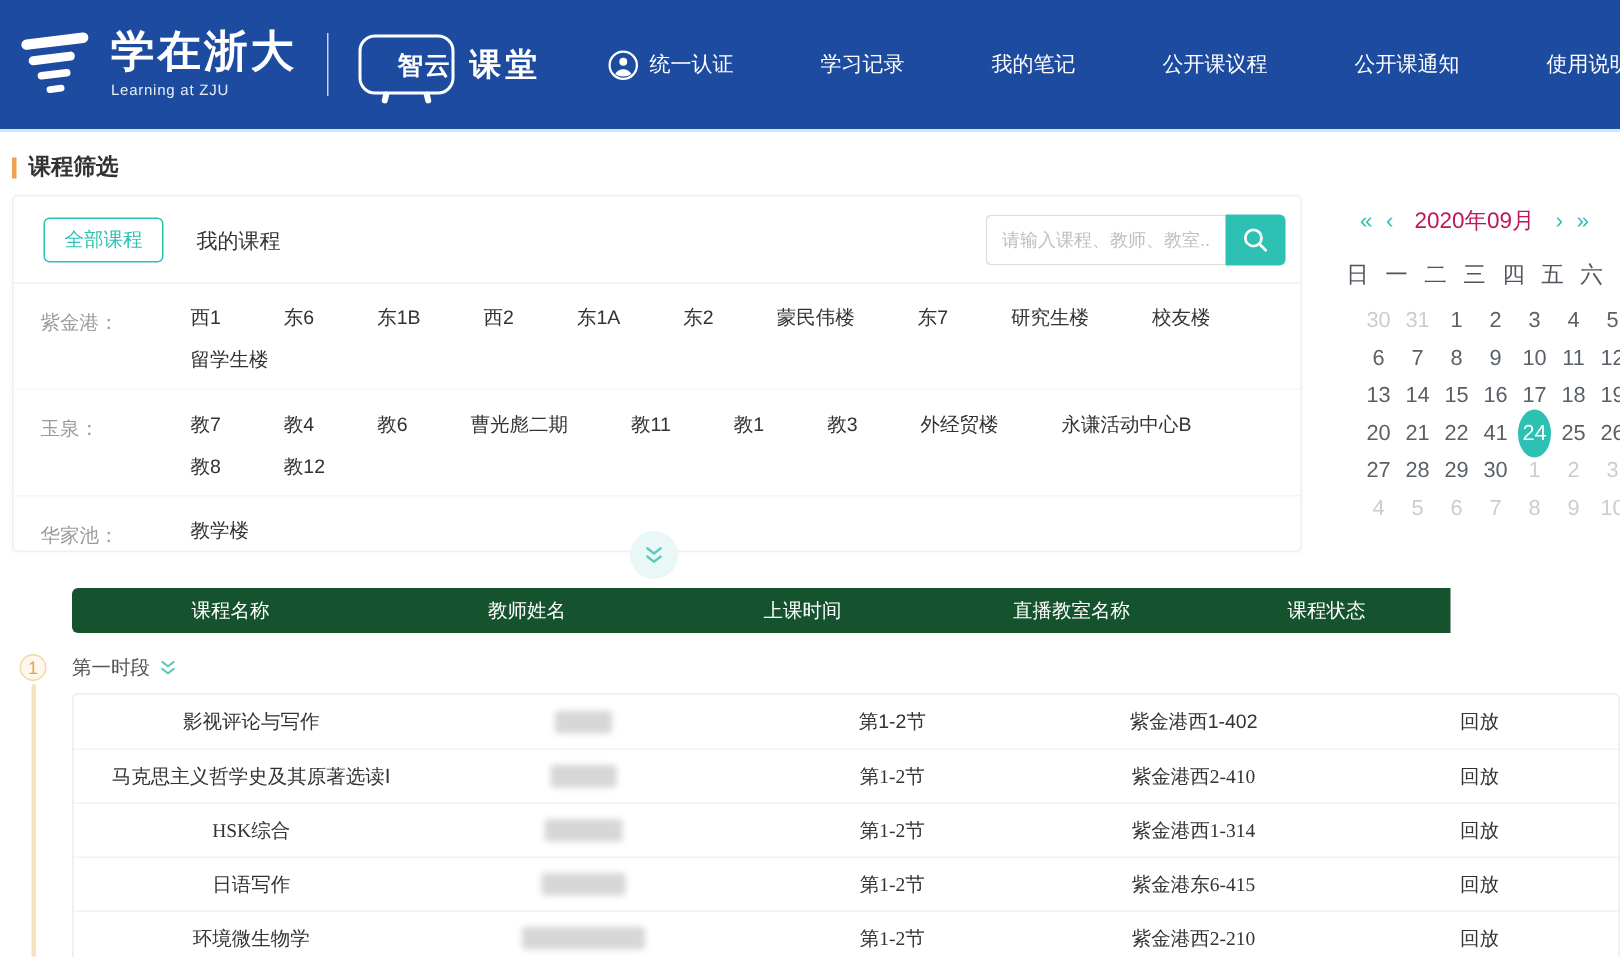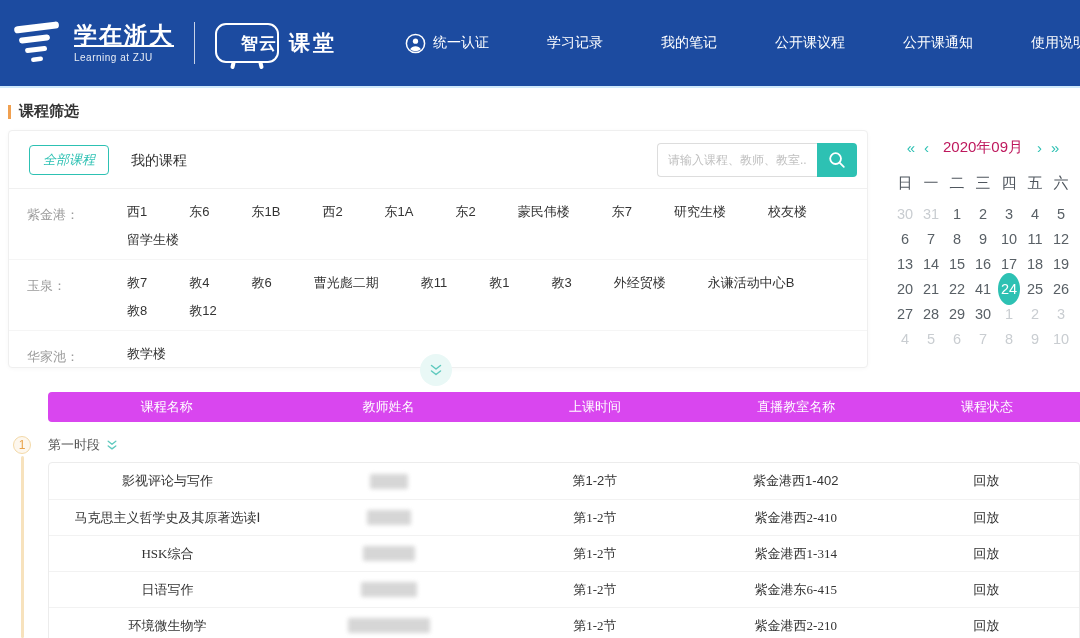--- a/index.html
+++ b/index.html
@@ -6,42 +6,42 @@
   html,body { background:#fff; }
   body { font-family:"Liberation Sans", sans-serif; }
   .page { position:relative; width:1080px; height:638px; overflow:hidden; background:#fff; }
 
   
   .topbar { position:absolute; left:0; top:0; width:1080px; height:86px; background:#1c4ba0; }
   .topbar-strip { position:absolute; left:0; top:86px; width:1080px; height:2px; background:#cfe9fb; }
   .logo-area { position:absolute; left:12px; top:0; height:86px; display:flex; align-items:center; }
   .logo-glyph { width:52px; height:48px; margin-right:10px; }
   .logo-text { color:#fff; line-height:1; }
-  .logo-title { font-size:23px; font-weight:bold; letter-spacing:2px;text-decoration:underline; }
+  .logo-title { font-size:29px; font-weight:bold; letter-spacing:2px; }
   .logo-sub { font-size:10px; margin-top:6px; opacity:.9; letter-spacing:.5px; }
   .logo-divider { width:1px; height:42px; background:rgba(255,255,255,.75); margin:0 20px; }
   .tv-box { width:64px; height:40px; border:2.5px solid #fff; border-radius:11px; display:flex; align-items:center; justify-content:flex-end; position:relative; }
   .tv-box .tv-label { color:#fff; font-size:17px; font-weight:bold; letter-spacing:1px; }
   .tv-leg { position:absolute; bottom:-8px; width:4px; height:8px; background:#fff; border-radius:2px; }
   .tv-leg.l { left:14px; transform:rotate(14deg); }
   .tv-leg.r { right:14px; transform:rotate(-14deg); }
   .tv-suffix { color:#fff; font-size:21px; font-weight:bold; margin-left:10px; letter-spacing:3px; }
 
   .main-nav { position:absolute; left:405px; top:0; height:86px; display:flex; align-items:center; gap:58px; white-space:nowrap; }
   .nav-item { display:flex; align-items:center; gap:7px; color:#fff; font-size:14px; cursor:pointer; }
 
   
   .section-title { position:absolute; left:8px; top:102px; display:flex; align-items:center; }
   .section-title .bar { width:3px; height:14px; background:#f0a050; margin-right:8px; }
   .section-title .txt { font-size:15px; font-weight:bold; color:#333; }
 
   
   .filter-card { position:absolute; left:8px; top:130px; width:860px; height:238px; background:#fff; border:1px solid #efefef; border-radius:4px; box-shadow:0 1px 4px rgba(0,0,0,.03); }
   .filter-top { position:relative; height:58px; border-bottom:1px solid #f0f0f0; }
-  .tab-all { position:absolute; left:20px; top:14px; height:30px; padding:0 13px; background:#fff; border:1px solid #2dc1b3; border-radius:4px; color:#2dc1b3; font-size:13px; cursor:pointer; font-family:inherit;font-style:italic; }
+  .tab-all { position:absolute; left:20px; top:14px; height:30px; padding:0 13px; background:#fff; border:1px solid #2dc1b3; border-radius:4px; color:#2dc1b3; font-size:13px; cursor:pointer; font-family:inherit; }
   .tab-mine { position:absolute; left:122px; top:21px; font-size:14px; color:#333; cursor:pointer; }
   .searchbox { position:absolute; left:648px; top:12px; display:flex; }
   .searchbox input { width:160px; height:34px; border:1px solid #ddd; border-right:none; border-radius:4px 0 0 4px; padding:0 10px; font-size:12px; color:#333; outline:none; font-family:inherit; }
   .searchbox input::placeholder { color:#bfbfbf; }
   .search-btn { width:40px; height:34px; background:#2dc1b3; border:none; border-radius:0 4px 4px 0; display:flex; align-items:center; justify-content:center; cursor:pointer; }
 
   .fgroup { display:flex; padding:9px 0 5px 18px; }
   .fgroup + .fgroup { border-top:1px solid #f5f5f5; }
   .g-label { flex:0 0 100px; font-size:13px; color:#9b9b9b; padding-top:8px; }
   .g-items { flex:1; display:flex; flex-wrap:wrap; align-content:flex-start; padding-right:8px; }
@@ -49,28 +49,28 @@
 
   .expand-btn { position:absolute; left:420px; top:354px; width:32px; height:32px; border-radius:50%; background:#e9f8f6; display:flex; align-items:center; justify-content:center; cursor:pointer; z-index:3; }
 
   
   .calendar { position:absolute; left:886px; top:132px; width:194px; }
   .cal-head { display:flex; align-items:center; justify-content:center; gap:7px; height:30px; }
   .cal-arrow { color:#2dc1b3; font-size:15px; cursor:pointer; line-height:1; padding:0 1px; }
   .cal-month { color:#be185d; font-size:15px; margin:0 6px; cursor:pointer; }
   .cal-week { display:grid; grid-template-columns:repeat(7,26px); margin-top:12px; margin-left:6px; }
   .cal-week span { text-align:center; font-size:15px; color:#4f565e; }
-  .cal-days { display:grid; grid-template-columns:repeat(7,26px); grid-auto-rows:25px; margin-top:8px; margin-left:6px; }
+  .cal-days { display:grid; grid-template-columns:repeat(7,26px); grid-auto-rows:25px; margin-top:8px; margin-left:20px; }
   .cal-day { display:flex; align-items:center; justify-content:center; font-size:14.5px; color:#596066; cursor:pointer; }
   .cal-day.muted { color:#c9cdd1; }
   .cal-day.selected { color:#fff; }
   .cal-day.selected .pill { width:22px; height:32px; background:#2dc1b3; border-radius:50%; display:flex; align-items:center; justify-content:center; }
 
   
-  .thead { position:absolute; left:48px; top:392px; width:1032px; height:30px; background:#d946ef; border-radius:4px 0 0 4px; display:flex; align-items:center; }
+  .thead { position:absolute; left:48px; top:392px; width:919px; height:30px; background:#14532d; border-radius:4px 0 0 4px; display:flex; align-items:center; }
   .thead .th { color:#fff; font-size:13px; text-align:center; }
   .col-0 { width:23%; } .col-1 { width:20%; } .col-2 { width:20%; } .col-3 { width:19%; } .col-4 { width:18%; }
 
   .seg-row { position:absolute; left:0; top:434px; height:22px; display:flex; align-items:center; }
   .seg-badge { position:absolute; left:13px; width:18px; height:18px; border:1px solid #f3d9a8; background:#fdf7ee; border-radius:50%; color:#e8a24a; font-size:12px; display:flex; align-items:center; justify-content:center; }
   .seg-label { position:absolute; left:48px; font-size:13px; color:#555; white-space:nowrap; display:flex; align-items:center; gap:6px; cursor:pointer; }
   .timeline { position:absolute; left:21px; top:456px; width:3px; height:182px; background:#f7e2bd; border-radius:2px; }
 
   .rows { position:absolute; left:48px; top:462px; width:1032px; background:#fff; border:1px solid #ececec; border-radius:4px; }
   .trow { display:flex; align-items:center; height:36px; }

